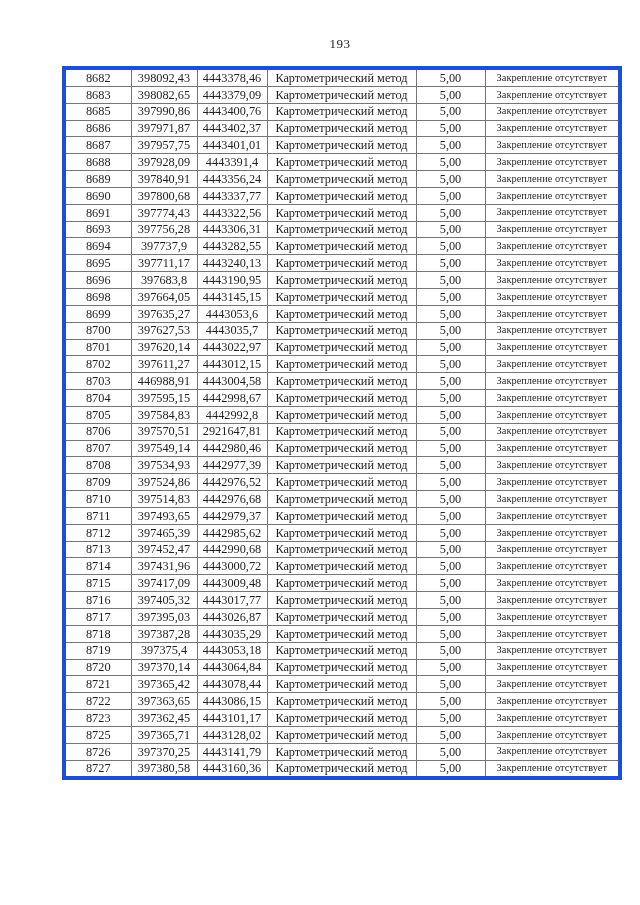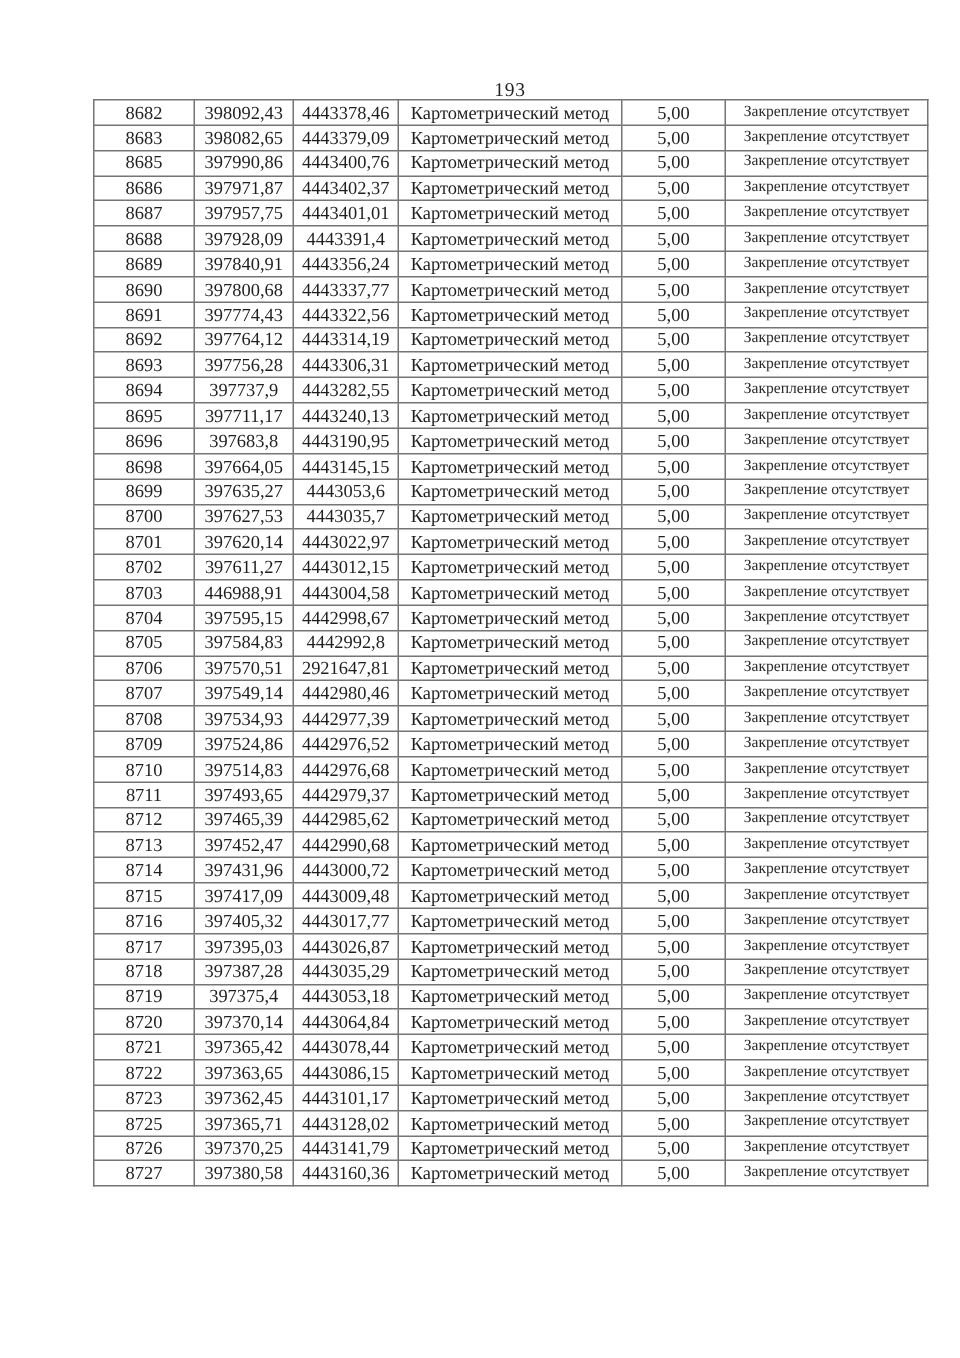--- a/index.html
+++ b/index.html
@@ -10,36 +10,36 @@
   body {
     position: relative;
     width: 640px;
     height: 905px;
     font-family: "Liberation Serif", serif;
     color: #1f1f1f;
     overflow: hidden;
   }
   .page-number {
     position: absolute;
-    top: 52px;
+    top: 36px;
     left: 62px;
     width: 556px;
     text-align: center;
     font-size: 13px;
     color: #242424;
     letter-spacing: 0.5px;
   }
   table.coord-table {
     position: absolute;
     left: 62px;
     top: 66px;
     width: 556px;
     border-collapse: collapse;
     table-layout: fixed;
-    border: 1px solid #1d4ed8;
+    border: 4px solid #1d4ed8;
   }
   .coord-table td {
     border: 1px solid #757575;
     height: 15.85px;
     box-sizing: content-box;
     padding: 0;
     text-align: center;
     vertical-align: middle;
     font-size: 12.3px;
     line-height: 1;
@@ -140,28 +140,20 @@
     </tr>
       <tr>
       <td class="cell-number">8691</td>
       <td class="cell-x">397774,43</td>
       <td class="cell-y">4443322,56</td>
       <td class="cell-method">Картометрический метод</td>
       <td class="cell-precision">5,00</td>
       <td class="cell-fixation">Закрепление отсутствует</td>
     </tr>
       <tr>
-      <td class="cell-number">8692</td>
-      <td class="cell-x">397764,12</td>
-      <td class="cell-y">4443314,19</td>
-      <td class="cell-method">Картометрический метод</td>
-      <td class="cell-precision">5,00</td>
-      <td class="cell-fixation">Закрепление отсутствует</td>
-    </tr>
-      <tr>
       <td class="cell-number">8693</td>
       <td class="cell-x">397756,28</td>
       <td class="cell-y">4443306,31</td>
       <td class="cell-method">Картометрический метод</td>
       <td class="cell-precision">5,00</td>
       <td class="cell-fixation">Закрепление отсутствует</td>
     </tr>
       <tr>
       <td class="cell-number">8694</td>
       <td class="cell-x">397737,9</td>

